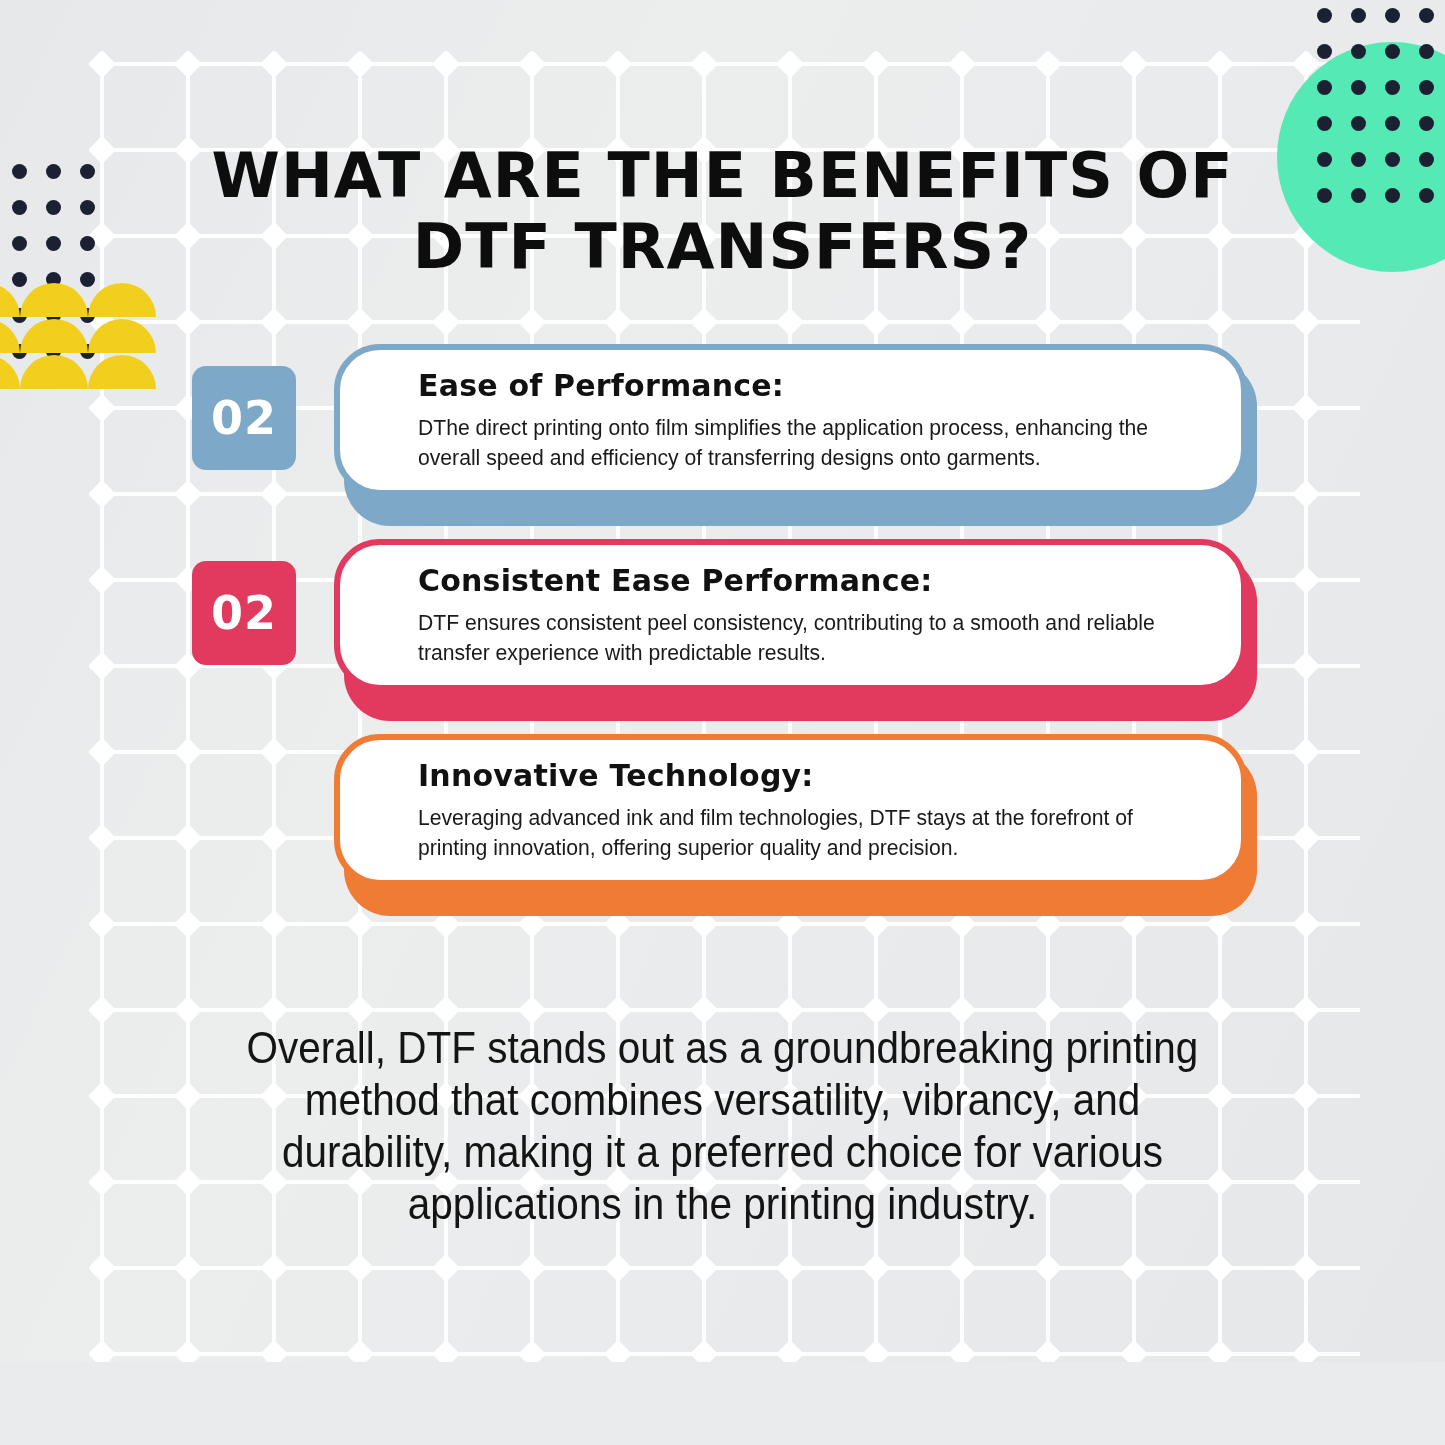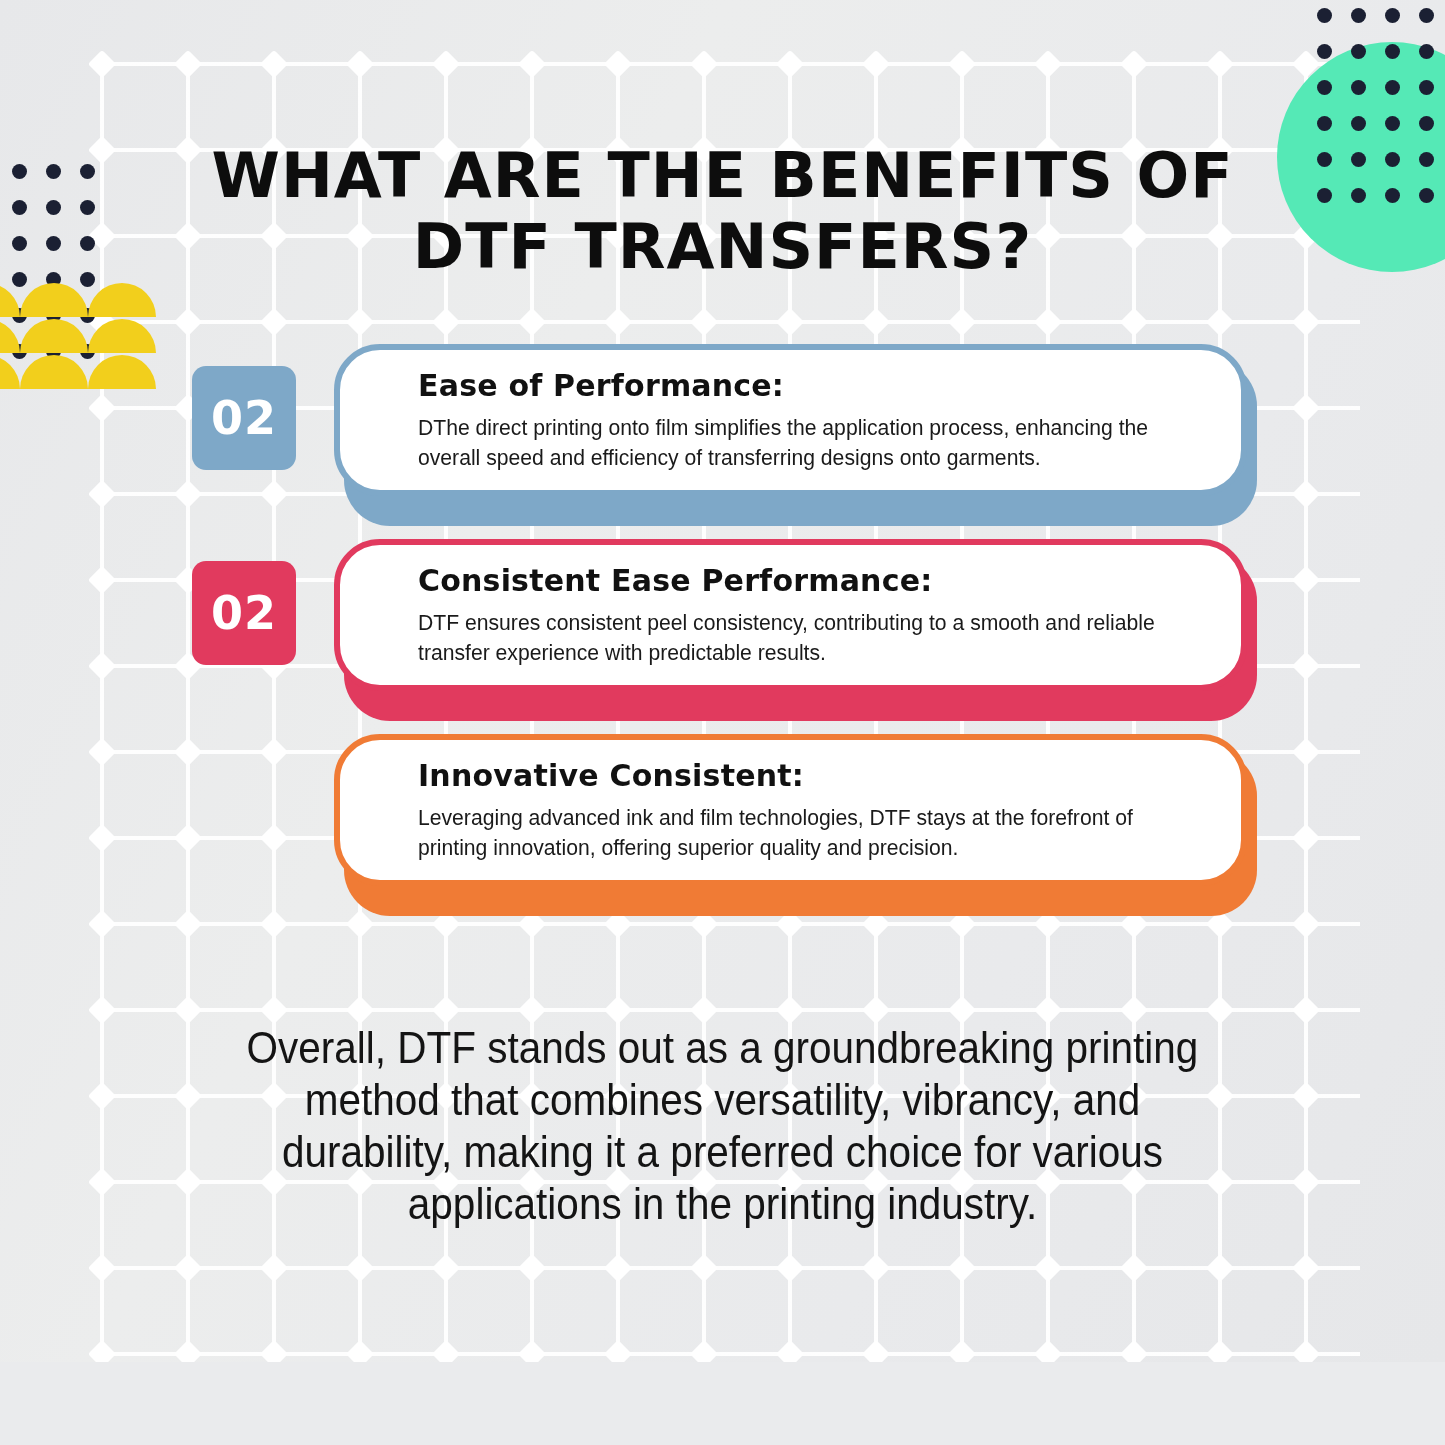--- a/index.html
+++ b/index.html
@@ -514,21 +514,21 @@
         <div class="card-shadow" style="background: rgb(225, 58, 94);"></div>
         <div class="badge" style="background: rgb(225, 58, 94);">02</div>
         <div class="card" style="border-color: rgb(225, 58, 94);">
           <div class="card-title">Consistent Ease Performance:</div>
           <div class="card-body">DTF ensures consistent peel consistency, contributing to a smooth and reliable transfer experience with predictable results.</div>
         </div>
       </div>
       <div class="card-row">
         <div class="card-shadow" style="background: rgb(240, 123, 53);"></div>
         <div class="card" style="border-color: rgb(240, 123, 53);">
-          <div class="card-title">Innovative Consistent:</div>
+          <div class="card-title">Innovative Technology:</div>
           <div class="card-body">Leveraging advanced ink and film technologies, DTF stays at the forefront of printing innovation, offering superior quality and precision.</div>
         </div>
       </div>
     </div>
 
   <div class="summary">Overall, DTF stands out as a groundbreaking printing method that combines versatility, vibrancy, and durability, making it a preferred choice for various applications in the printing industry.</div>
 
 </div>
 
 </body></html>

